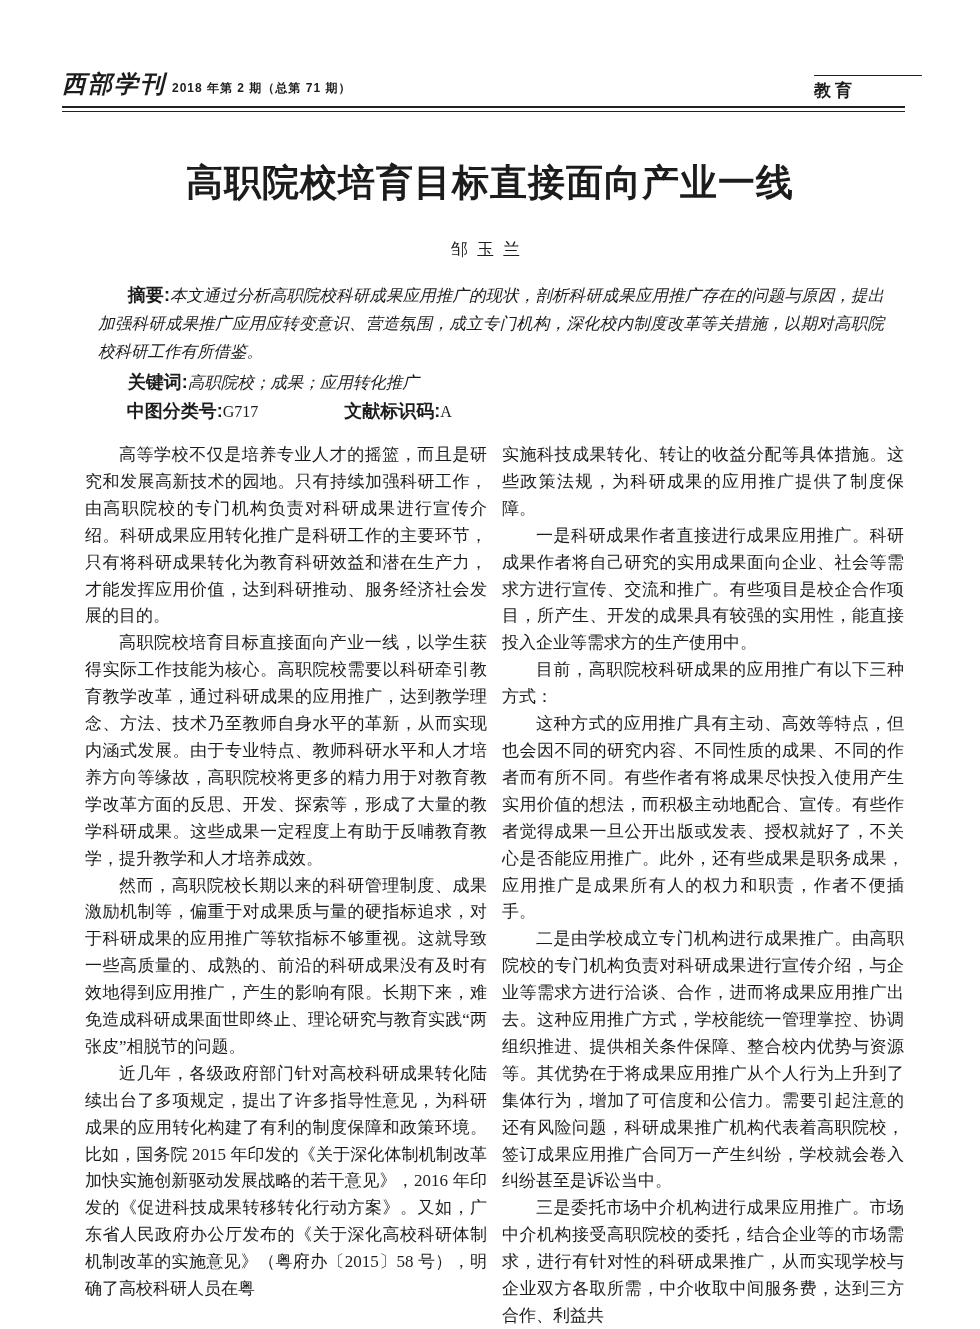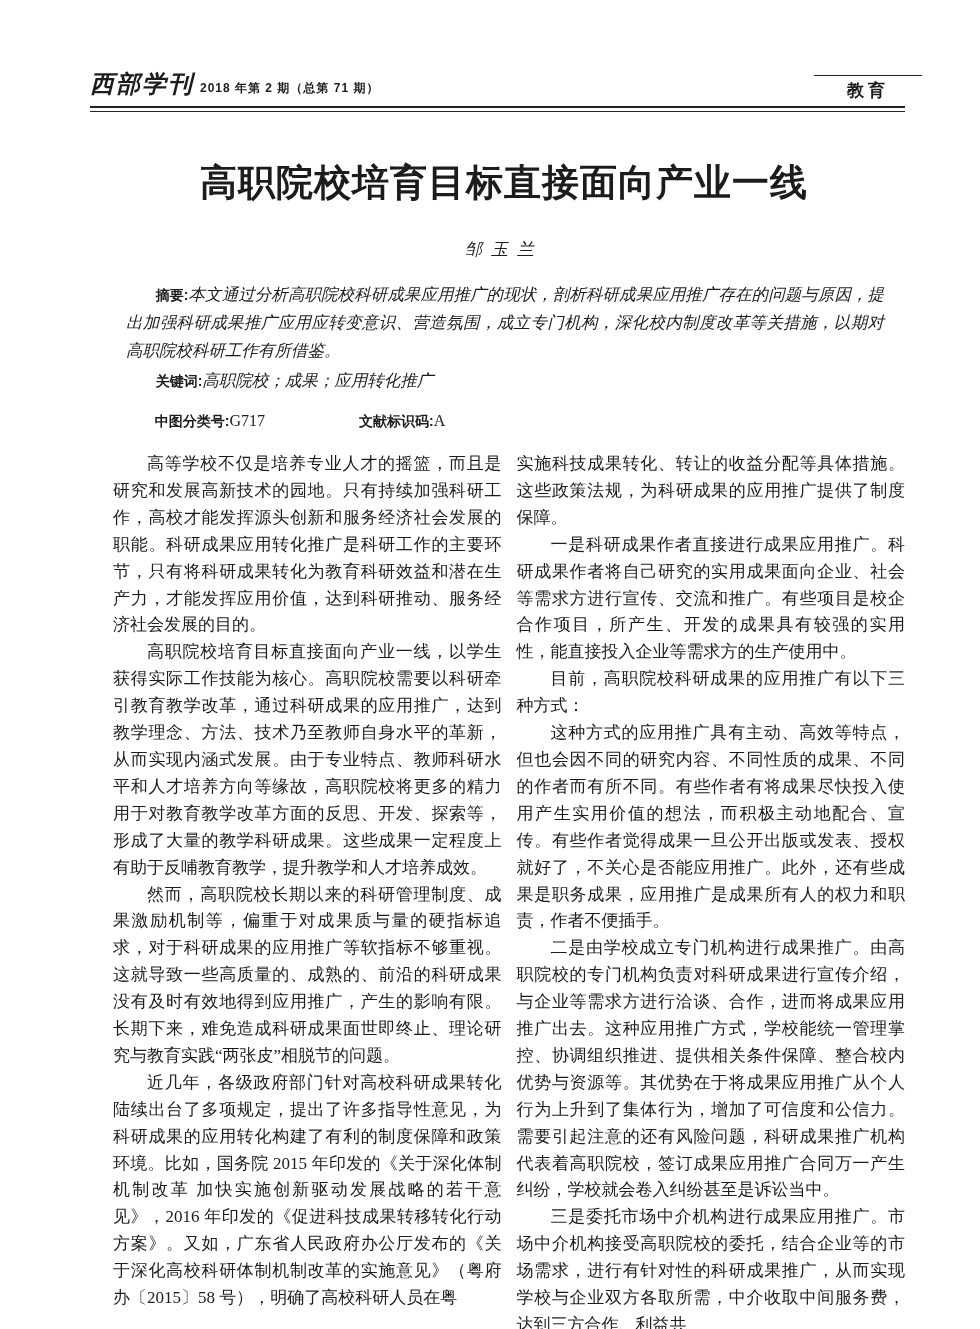--- a/index.html
+++ b/index.html
@@ -5,21 +5,20 @@
   html,body{margin:0;padding:0;background:#e8e8e8;}
   .page{
     position:relative;
     width:980px;height:1329px;
     margin:0 auto;
     background:#ffffff;
     color:#1c1c1c;
     font-family:"Liberation Serif","DejaVu Serif",serif;
     overflow:hidden;
     box-sizing:border-box;
-    padding-left:28px;
   }
   
   .header{
     position:relative;
     margin:62px 60px 0 62px;
     height:50px;
   }
   .header-left{
     position:absolute;left:0;bottom:12px;
     display:flex;align-items:baseline;gap:6px;white-space:nowrap;
@@ -32,66 +31,65 @@
   .issue-info{
     font-family:"Liberation Sans","DejaVu Sans",sans-serif;
     font-weight:bold;font-size:12px;letter-spacing:1px;
   }
   .category-label{
     position:absolute;right:-2px;bottom:10px;
     width:108px;
     border-top:1.5px solid #222;
     padding-top:3px;
     font-family:"Liberation Sans","DejaVu Sans",sans-serif;
-    font-size:17px;font-weight:bold;letter-spacing:4px;text-align:center;
+    font-size:17px;font-weight:bold;letter-spacing:4px;
   }
   .header-rule{
     position:absolute;left:0;right:15px;bottom:0;
     border-top:2px solid #222;
     height:3px;
     border-bottom:1px solid #222;
   }
   
   .article-title{
     margin:46px 80px 0 80px;
     text-align:center;
     font-size:37px;font-weight:bold;
     letter-spacing:1px;
     font-family:"Liberation Serif","DejaVu Serif",serif;
   }
   .article-author{
     margin-top:30px;
     text-align:center;
     font-size:17px;
-    font-style:italic;
     letter-spacing:9px;
   }
   
   .front-matter{
     margin:20px 96px 0 98px;
     font-size:16.5px;line-height:28px;
   }
   .abstract{
     text-align:justify;
     font-style:italic;
     text-indent:1.8em;
   }
   .fm-label{
     font-style:normal;
     font-weight:bold;
     font-family:"Liberation Sans","DejaVu Sans",sans-serif;
-    font-size:14px;
+    font-size:18px;
   }
   .keywords-row{margin-top:2px;text-indent:1.8em;font-style:italic;}
   .clc-row{
-    margin-top:12px;
+    margin-top:0;
     text-indent:0;
     padding-left:1.8em;
     font-style:normal;
-    display:flex;gap:16px;
+    display:flex;gap:8px;
     font-size:16px;
   }
   .clc-item{white-space:nowrap;}
   .clc-item + .clc-item{margin-left:78px;}
   .clc-value{font-family:"Liberation Serif","DejaVu Serif",serif;}
   
   .body-columns{
     display:flex;
     margin:16px 75px 0 85px;
     gap:15px;
@@ -136,21 +134,21 @@
       <span class="fm-label">关键词:</span><span>高职院校；成果；应用转化推广</span>
     </div>
     <div class="clc-row">
       <span class="clc-item"><span class="fm-label">中图分类号:</span><span class="clc-value">G717</span></span>
       <span class="clc-item"><span class="fm-label">文献标识码:</span><span class="clc-value">A</span></span>
     </div>
   </div>
 
   <div class="body-columns">
     <div class="column">
-        <p class="para">高等学校不仅是培养专业人才的摇篮，而且是研究和发展高新技术的园地。只有持续加强科研工作，高校才能发挥源头创新和服务经济社会发展的职能。科研成果应用转化推广是科研工作的主要环节，只有将科研成果转化为教育科研效益和潜在生产力，才能发挥应用价值，达到科研推动、服务经济社会发展的目的。</p>
+        <p class="para">高等学校不仅是培养专业人才的摇篮，而且是研究和发展高新技术的园地。只有持续加强科研工作，由高职院校的专门机构负责对科研成果进行宣传介绍。科研成果应用转化推广是科研工作的主要环节，只有将科研成果转化为教育科研效益和潜在生产力，才能发挥应用价值，达到科研推动、服务经济社会发展的目的。</p>
         <p class="para">高职院校培育目标直接面向产业一线，以学生获得实际工作技能为核心。高职院校需要以科研牵引教育教学改革，通过科研成果的应用推广，达到教学理念、方法、技术乃至教师自身水平的革新，从而实现内涵式发展。由于专业特点、教师科研水平和人才培养方向等缘故，高职院校将更多的精力用于对教育教学改革方面的反思、开发、探索等，形成了大量的教学科研成果。这些成果一定程度上有助于反哺教育教学，提升教学和人才培养成效。</p>
         <p class="para">然而，高职院校长期以来的科研管理制度、成果激励机制等，偏重于对成果质与量的硬指标追求，对于科研成果的应用推广等软指标不够重视。这就导致一些高质量的、成熟的、前沿的科研成果没有及时有效地得到应用推广，产生的影响有限。长期下来，难免造成科研成果面世即终止、理论研究与教育实践“两张皮”相脱节的问题。</p>
         <p class="para">近几年，各级政府部门针对高校科研成果转化陆续出台了多项规定，提出了许多指导性意见，为科研成果的应用转化构建了有利的制度保障和政策环境。比如，国务院 2015 年印发的《关于深化体制机制改革 加快实施创新驱动发展战略的若干意见》，2016 年印发的《促进科技成果转移转化行动方案》。又如，广东省人民政府办公厅发布的《关于深化高校科研体制机制改革的实施意见》（粤府办〔2015〕58 号），明确了高校科研人员在粤</p>
       </div>
     <div class="column">
         <p class="cont">实施科技成果转化、转让的收益分配等具体措施。这些政策法规，为科研成果的应用推广提供了制度保障。</p>
         <p class="para">一是科研成果作者直接进行成果应用推广。科研成果作者将自己研究的实用成果面向企业、社会等需求方进行宣传、交流和推广。有些项目是校企合作项目，所产生、开发的成果具有较强的实用性，能直接投入企业等需求方的生产使用中。</p>
         <p class="para">目前，高职院校科研成果的应用推广有以下三种方式：</p>
         <p class="para">这种方式的应用推广具有主动、高效等特点，但也会因不同的研究内容、不同性质的成果、不同的作者而有所不同。有些作者有将成果尽快投入使用产生实用价值的想法，而积极主动地配合、宣传。有些作者觉得成果一旦公开出版或发表、授权就好了，不关心是否能应用推广。此外，还有些成果是职务成果，应用推广是成果所有人的权力和职责，作者不便插手。</p>
         <p class="para">二是由学校成立专门机构进行成果推广。由高职院校的专门机构负责对科研成果进行宣传介绍，与企业等需求方进行洽谈、合作，进而将成果应用推广出去。这种应用推广方式，学校能统一管理掌控、协调组织推进、提供相关条件保障、整合校内优势与资源等。其优势在于将成果应用推广从个人行为上升到了集体行为，增加了可信度和公信力。需要引起注意的还有风险问题，科研成果推广机构代表着高职院校，签订成果应用推广合同万一产生纠纷，学校就会卷入纠纷甚至是诉讼当中。</p>

